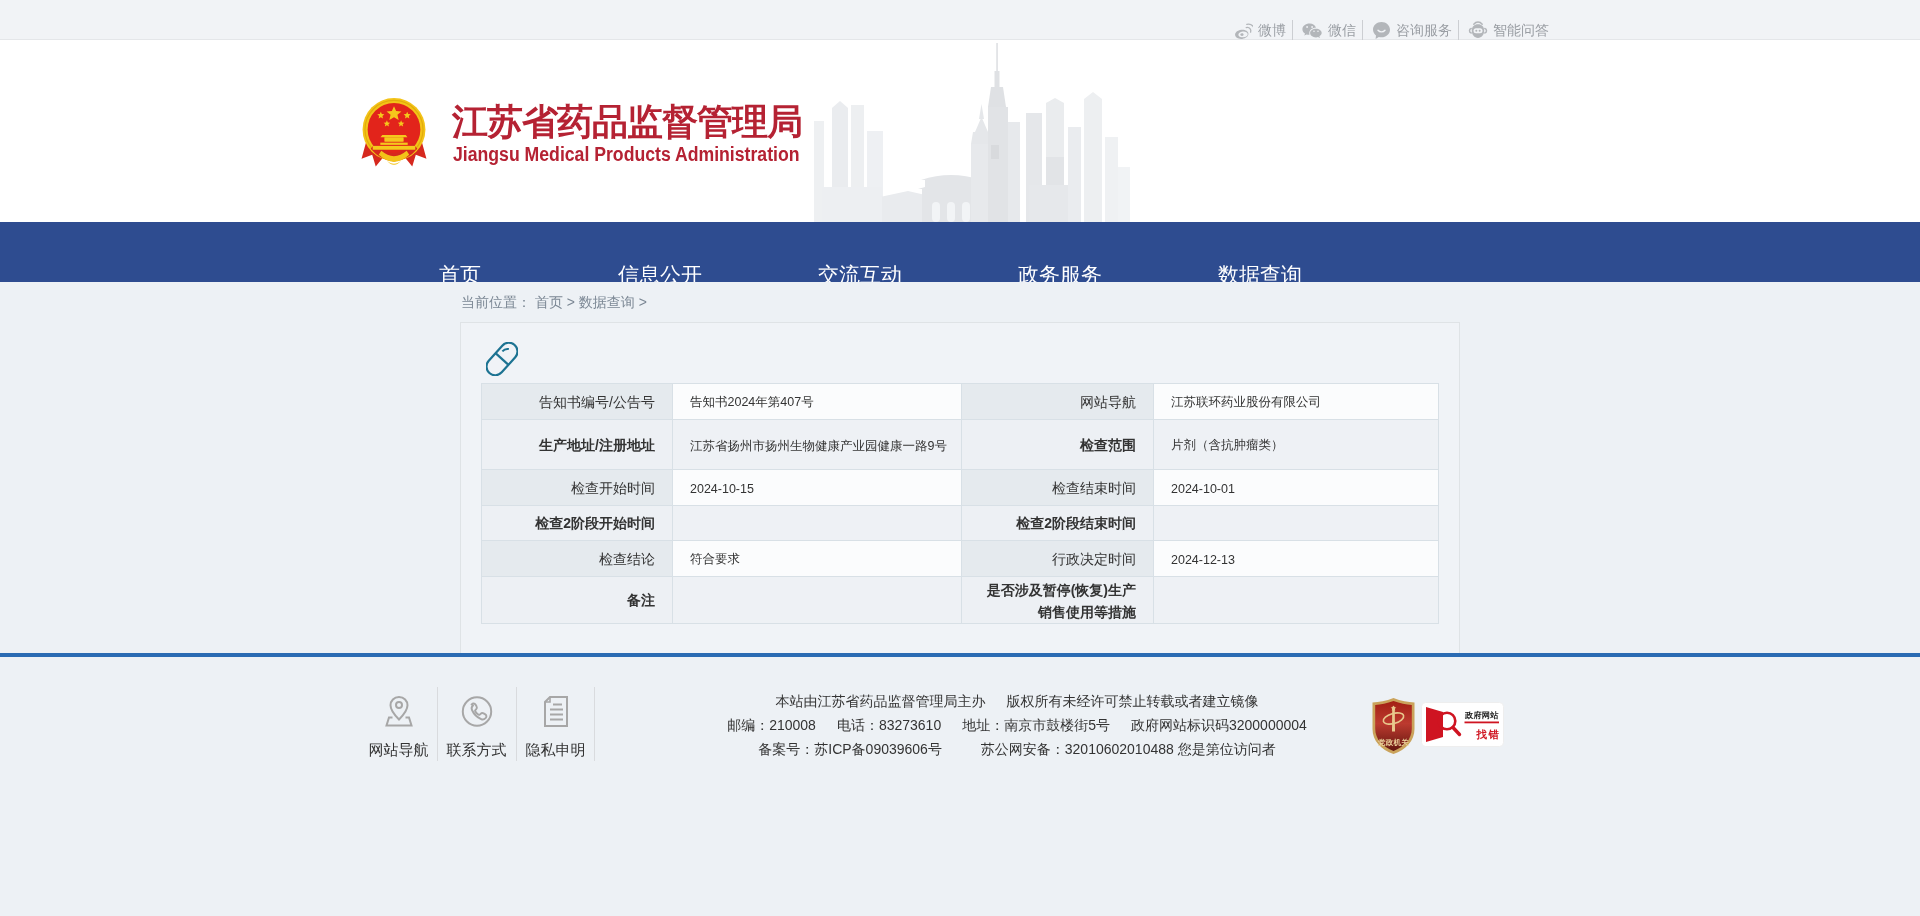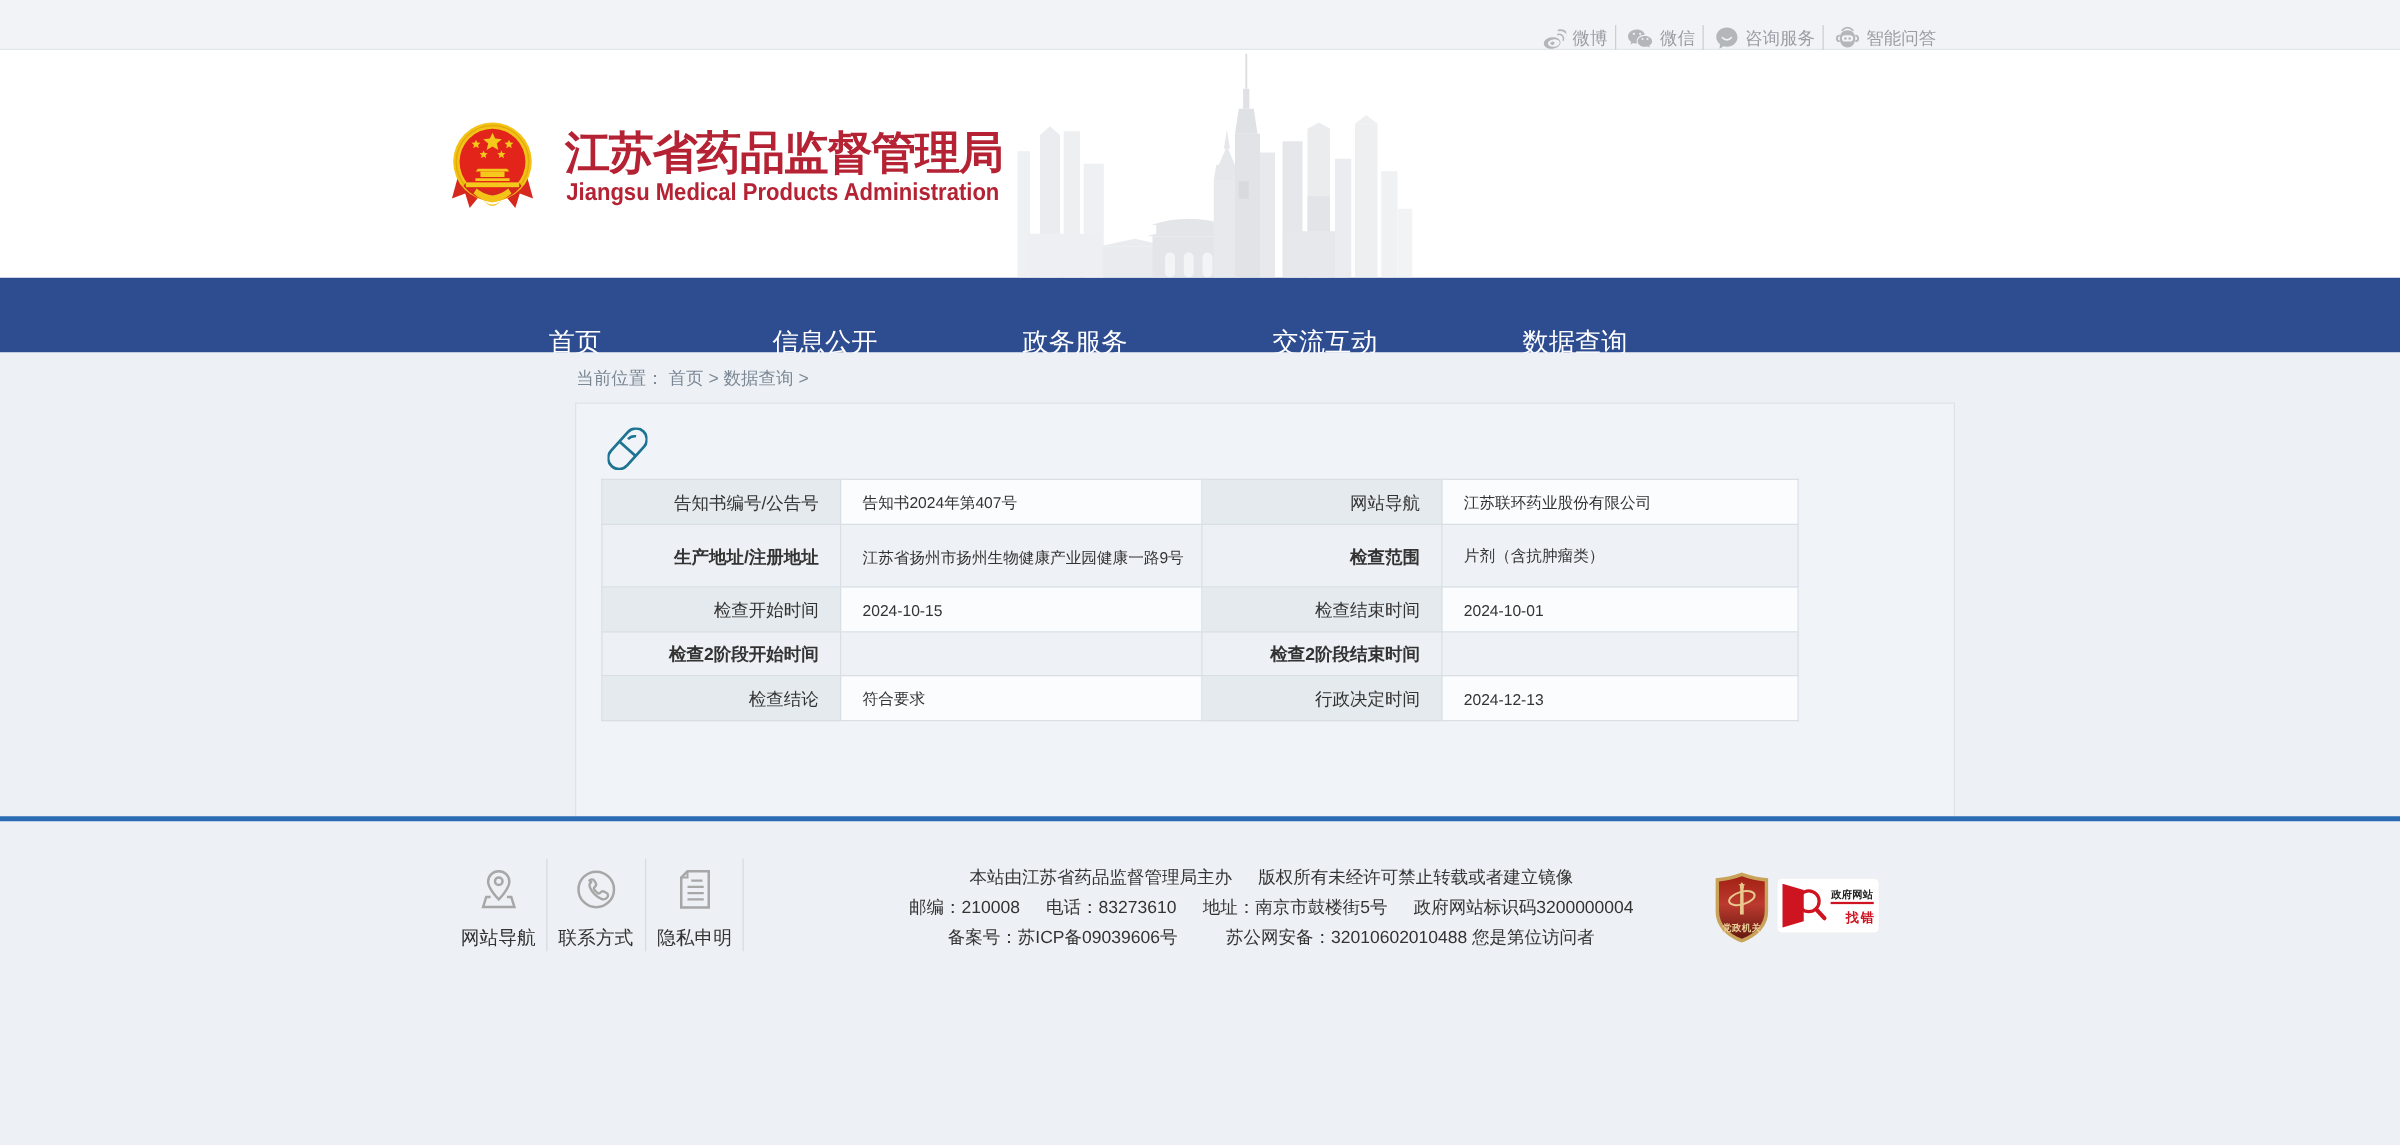--- a/index.html
+++ b/index.html
@@ -18,21 +18,21 @@
   #title { position:absolute; left:452px; top:58px; color:#b52233; font-size:36px; font-weight:bold; letter-spacing:-1px; white-space:nowrap;text-align:right; }
   #subtitle { position:absolute; left:453px; top:103px; color:#b52233; font-size:19.5px; font-weight:bold; white-space:nowrap; transform:scaleX(0.905); transform-origin:0 0; }
   #skyline { position:absolute; left:810px; bottom:0; }
   
   #nav { height:60px; background:#2e4c90; }
   #nav ul { list-style:none; width:1200px; margin:0 0 0 360px; display:flex; }
   #nav li { width:200px; text-align:center; line-height:60px; color:#fff; font-size:21px;margin-top:23px; }
   
   #main { position:relative; height:371px; background:#edf1f5;padding-left:12px; }
   #crumb { position:absolute; left:461px; top:12px; font-size:14px; color:#7b8794; }
-  #card { position:absolute; left:460px; top:40px; width:1104px; height:331px; background:#f0f3f7; border:1px solid #dfe3e6; border-bottom:none; }
+  #card { position:absolute; left:460px; top:40px; width:1000px; height:331px; background:#f0f3f7; border:1px solid #dfe3e6; border-bottom:none; }
   #pill { position:absolute; left:25px; top:19px; }
   table { position:absolute; left:20px; top:60px; width:957px; border-collapse:collapse; table-layout:fixed; }
   td,th { border:1px solid #d8e0e6; font-size:13px; color:#333; vertical-align:middle; padding-top:2px; }
   th { font-size:14px; text-align:right; padding-right:17px; font-weight:normal; }
   td { text-align:left; padding-left:17px; padding-right:10px; font-size:12.5px; }
   tr.odd th { background:#e5eaee; }
   tr.odd td { background:#fbfcfd; }
   tr.even th { background:#edf0f4; font-weight:bold; }
   tr.even td { background:#eef1f5; }
   
@@ -159,22 +159,22 @@
       <rect x="295" y="100" width="13" height="85" fill="#eff1f3"></rect>
       <rect x="308" y="130" width="12" height="55" fill="#f1f3f5"></rect>
     </g>
   </svg>
 </div>
 
 <div id="nav">
   <ul>
       <li>首页</li>
       <li>信息公开</li>
+      <li>交流互动</li>
       <li>政务服务</li>
-      <li>交流互动</li>
       <li>数据查询</li>
     </ul>
 </div>
 
 <div id="main">
   <div id="crumb">当前位置：&nbsp;首页&nbsp;&gt;&nbsp;数据查询&nbsp;&gt;</div>
   <div id="card">
     <svg id="pill" width="32" height="34" viewBox="0 0 34 37">
       <g transform="rotate(-48 17 18.5)" fill="none" stroke="#1d7392" stroke-width="2.4">
         <rect x="-3.5" y="9" width="41" height="19" rx="9.5"></rect>
@@ -213,20 +213,26 @@
             <td></td>
             <th>检查2阶段结束时间</th>
             <td></td>
           </tr>
       <tr class="odd" style="height:36px">
             <th>检查结论</th>
             <td>符合要求</td>
             <th>行政决定时间</th>
             <td>2024-12-13</td>
           </tr>
+      <tr class="even" style="height:47px">
+            <th>备注</th>
+            <td></td>
+            <th style="line-height:22px">是否涉及暂停(恢复)生产<br>销售使用等措施</th>
+            <td></td>
+          </tr>
     </tbody>
       </table>
   </div>
 </div>
 
 <div id="footer">
   <div class="fsep" style="left:437px"></div>
   <div class="fsep" style="left:516px"></div>
   <div class="fsep" style="left:594px"></div>
   <div class="fitem" style="left:360px">

